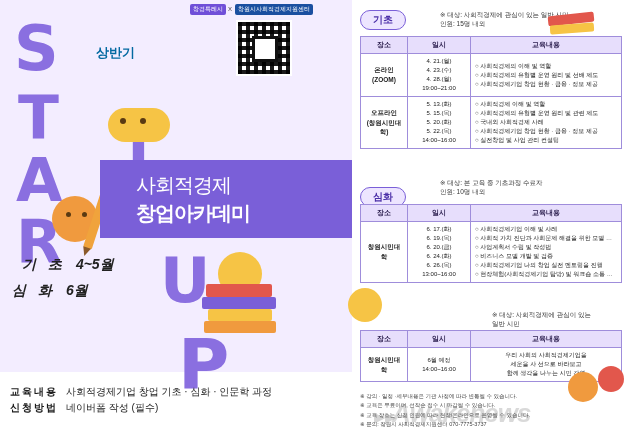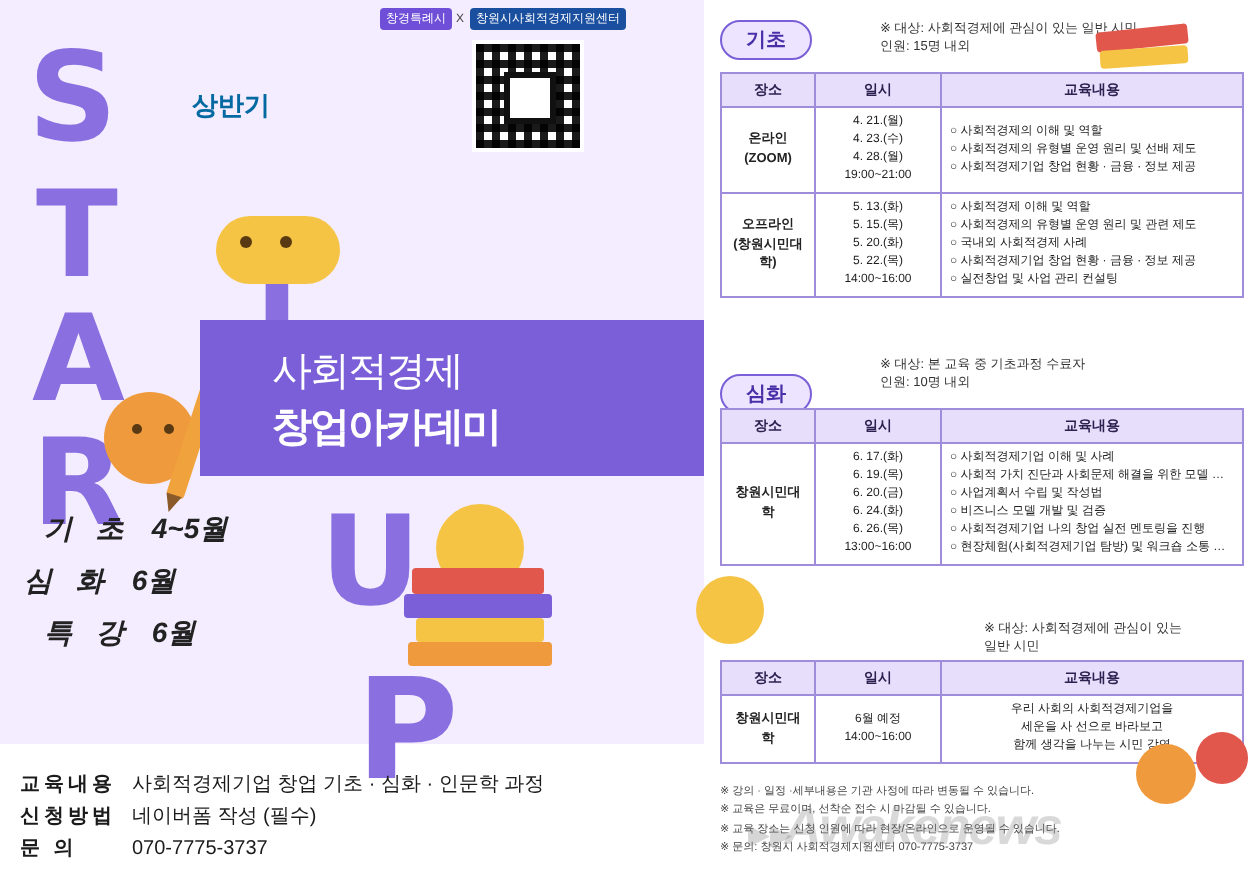--- a/index.html
+++ b/index.html
@@ -132,32 +132,26 @@
       <div class="t1">사회적경제</div>
       <div class="t2">창업아카데미</div>
     </div>
 
     <div class="crow c1">
       <span>기 초</span><span class="val">4~5월</span>
     </div>
     <div class="crow c2">
       <span>심 화</span><span class="val">6월</span>
     </div>
-    <div class="crow c3">
-      <span>특 강</span><span class="val">6월</span>
-    </div>
 
     <div class="finfo f2">
       <span class="flabel">신청방법</span><span>네이버폼 작성 (필수)</span>
     </div>
     <div class="finfo f1">
       <span class="flabel">교육내용</span><span>사회적경제기업 창업 기초 · 심화 · 인문학 과정</span>
-    </div>
-    <div class="finfo f3">
-      <span class="flabel">문    의</span><span>070-7775-3737</span>
     </div>
   </div>
 
   <div class="right">
 
     <div class="sect-tab" style="left:8px;top:10px;">기초</div>
     <div class="sect-note" style="left:88px;top:10px;">
       <div>※ 대상: 사회적경제에 관심이 있는 일반 시민</div>
       <div>인원: 15명 내외</div>
     </div>

